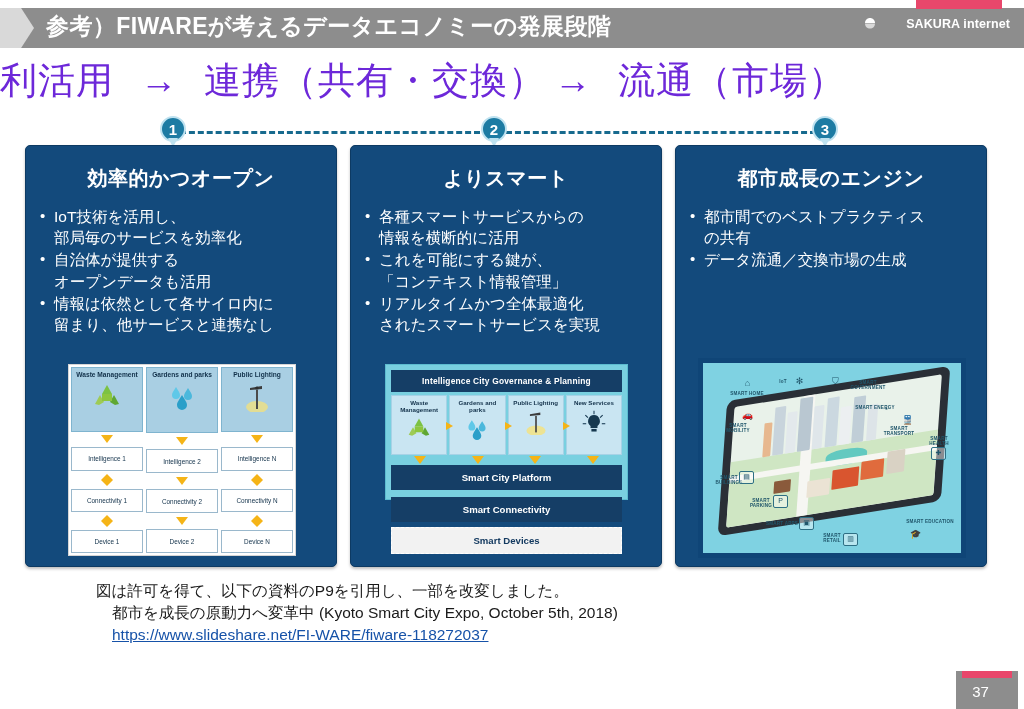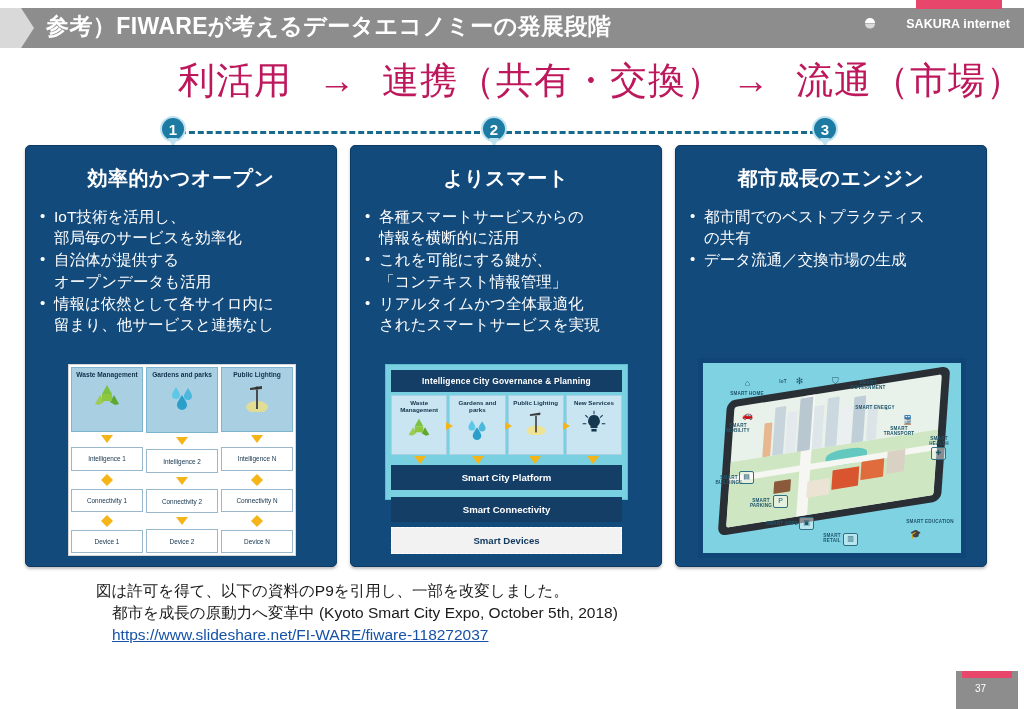--- a/index.html
+++ b/index.html
@@ -62,24 +62,24 @@
     right: 22px; top: 0;
     width: 86px; height: 9px;
     background: #e8476b;
   }
 
   
   .slide-title {
     position: absolute;
     left: 0; top: 56px;
     width: 1024px;
-    text-align: right;
+    text-align: left;
     font-size: 37px;
     font-weight: 400;
-    color: #be185d;
+    color: #6d28d9;
     letter-spacing: 1px;
     white-space: nowrap;
   }
   .slide-title .arrow { padding: 0 8px; }
   .slide-title .gap { display: inline-block; width: 18px; }
 
   
   .timeline {
     position: absolute;
     left: 0; top: 116px;
@@ -414,21 +414,21 @@
     position: absolute;
     left: 6px; top: 0;
     width: 50px; height: 7px;
     background: #e8476b;
   }
   .pagebox .num {
     position: absolute;
     left: 0; right: 13px; top: 12px;
     text-align: center;
     color: #ffffff;
-    font-size: 10px;
+    font-size: 15px;
   }
 </style>
 </head>
 <body>
 
 <div class="header-bar"></div>
 <div class="header-chevron"></div>
 <div class="header-title">参考）FIWAREが考えるデータエコノミーの発展段階</div>
 <div class="header-accent"></div>
 

